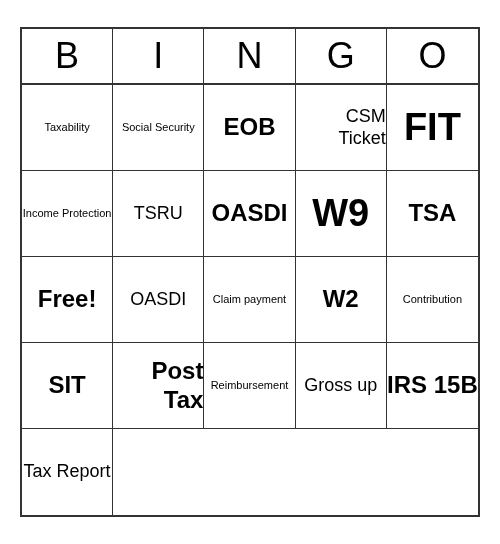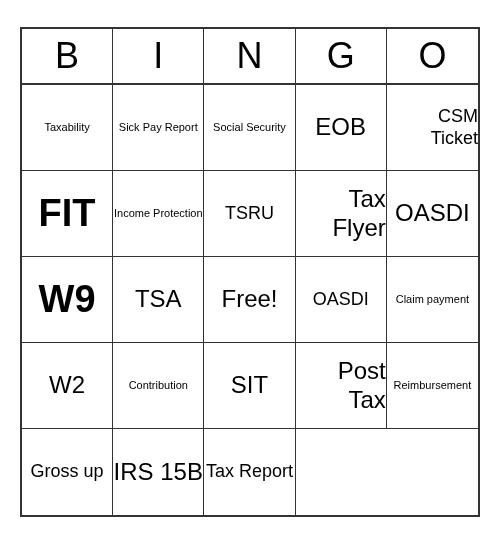--- a/index.html
+++ b/index.html
@@ -74,21 +74,21 @@
     .size-small {
       font-size: 11px;
     }
 
     .size-medium {
       font-size: 18px;
     }
 
     .size-large {
       font-size: 24px;
-      font-weight: normal;
+      font-weight: bold;
     }
 
     .size-hero {
       font-size: 38px;
       font-weight: bold;
     }
   </style>
 </head>
 <body>
 
@@ -98,42 +98,36 @@
       <div class="bingo-header-cell">I</div>
       <div class="bingo-header-cell">N</div>
       <div class="bingo-header-cell">G</div>
       <div class="bingo-header-cell">O</div>
     </div>
   <div class="bingo-grid">
   <div class="bingo-cell">
         <span class="size-small">Taxability</span>
       </div>
       <div class="bingo-cell">
-        <span class="size-small">Sick Pay Report</span>
-      </div>
-      <div class="bingo-cell">
         <span class="size-small">Social Security</span>
       </div>
       <div class="bingo-cell">
         <span class="size-large">EOB</span>
       </div>
       <div class="bingo-cell">
         <span class="size-medium">CSM Ticket</span>
       </div>
       <div class="bingo-cell">
         <span class="size-hero">FIT</span>
       </div>
       <div class="bingo-cell">
         <span class="size-small">Income Protection</span>
       </div>
       <div class="bingo-cell">
         <span class="size-medium">TSRU</span>
-      </div>
-      <div class="bingo-cell">
-        <span class="size-large">Tax Flyer</span>
       </div>
       <div class="bingo-cell">
         <span class="size-large">OASDI</span>
       </div>
       <div class="bingo-cell">
         <span class="size-hero">W9</span>
       </div>
       <div class="bingo-cell">
         <span class="size-large">TSA</span>
       </div>

